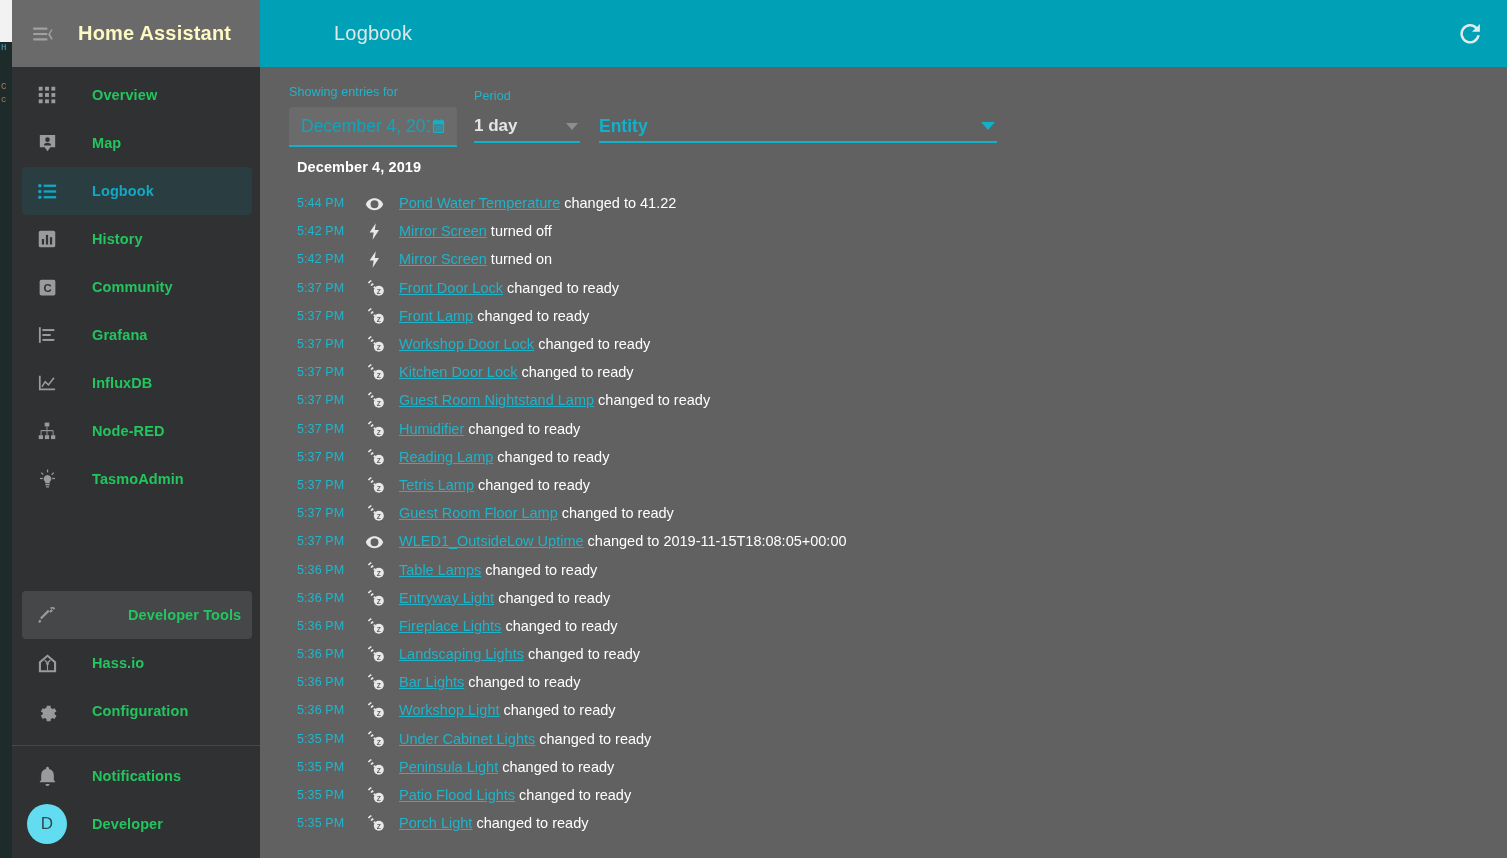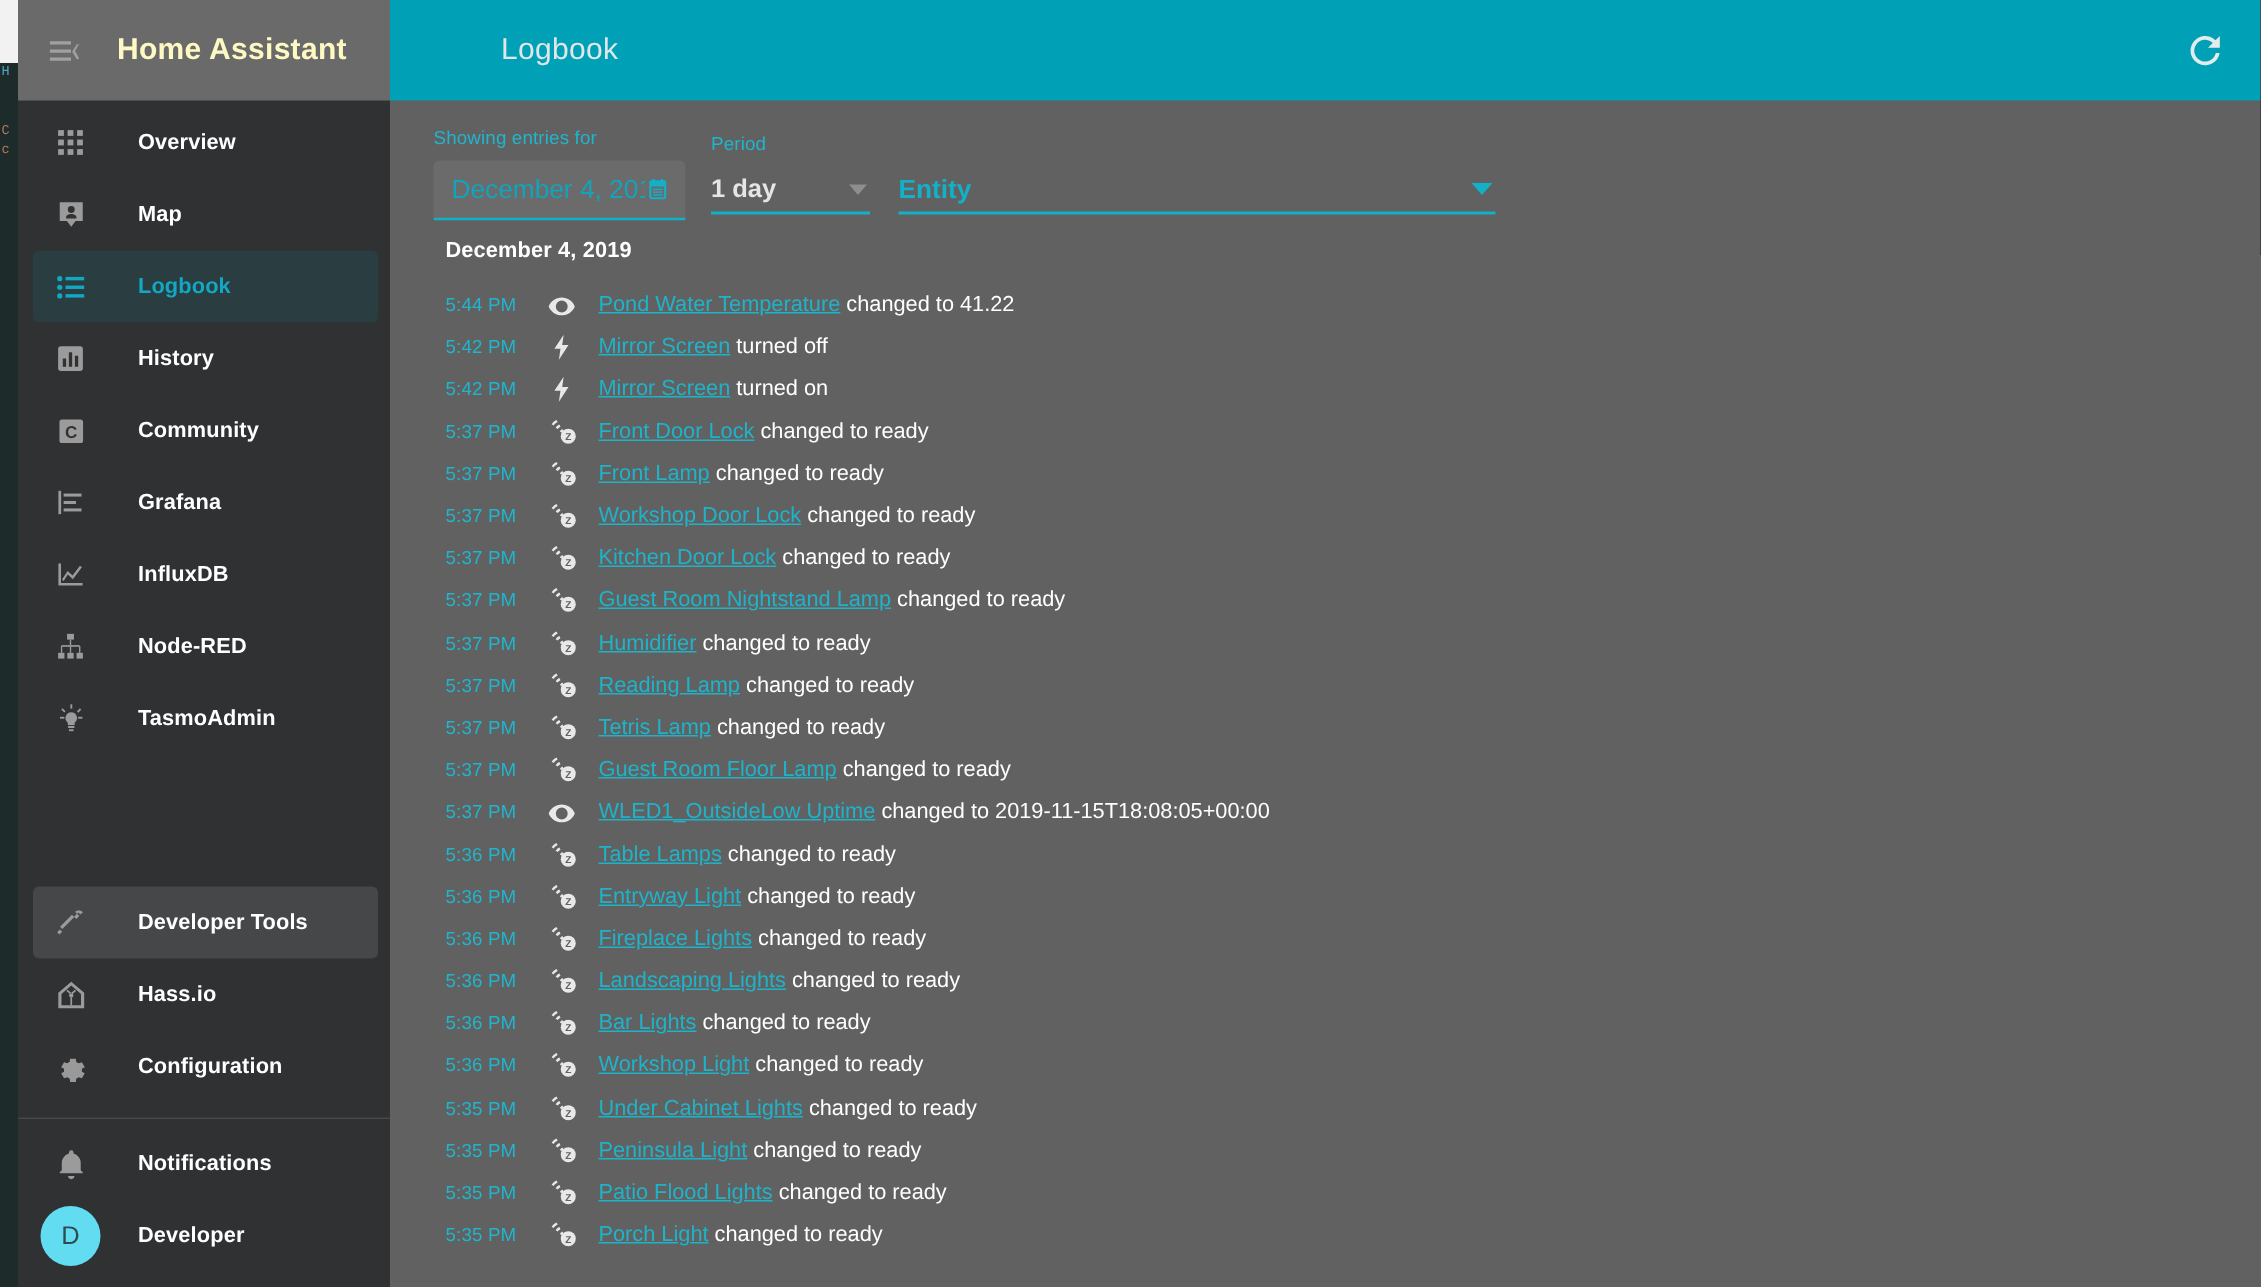--- a/index.html
+++ b/index.html
@@ -50,26 +50,26 @@
     cursor: pointer;
   }
   .sb-item .ico {
     width: 26px; height: 26px; display: flex;
     align-items: center; justify-content: center;
     flex-shrink: 0;
   }
   .sb-item .ico svg { display: block; fill: #9b9b9b; }
   .sb-item .lbl {
     margin-left: 32px; font-size: 14.5px; font-weight: bold;
-    color: #ffffff; letter-spacing: .1px; white-space: nowrap;
+    color: #22c55e; letter-spacing: .1px; white-space: nowrap;
   }
   .sb-item.active { background: #2a3d41; }
   .sb-item.active .lbl { color: #12a8c4; }
   .sb-item.active .ico svg { fill: #12a8c4; }
-  .sb-item.hovered { background: #454749; }
+  .sb-item.hovered { background: #454749; gap: 36px; }
   .sb-divider { height: 1px; background: #454749; margin: 10px 0 6px 0; }
   .sb-bottom { padding-bottom: 10px; }
   .avatar {
     width: 40px; height: 40px; border-radius: 50%;
     background: #61dcf0; color: #2e4c50;
     display: flex; align-items: center; justify-content: center;
     font-size: 17px; font-weight: normal; margin-left: -7px;
     flex-shrink: 0;
   }
 

